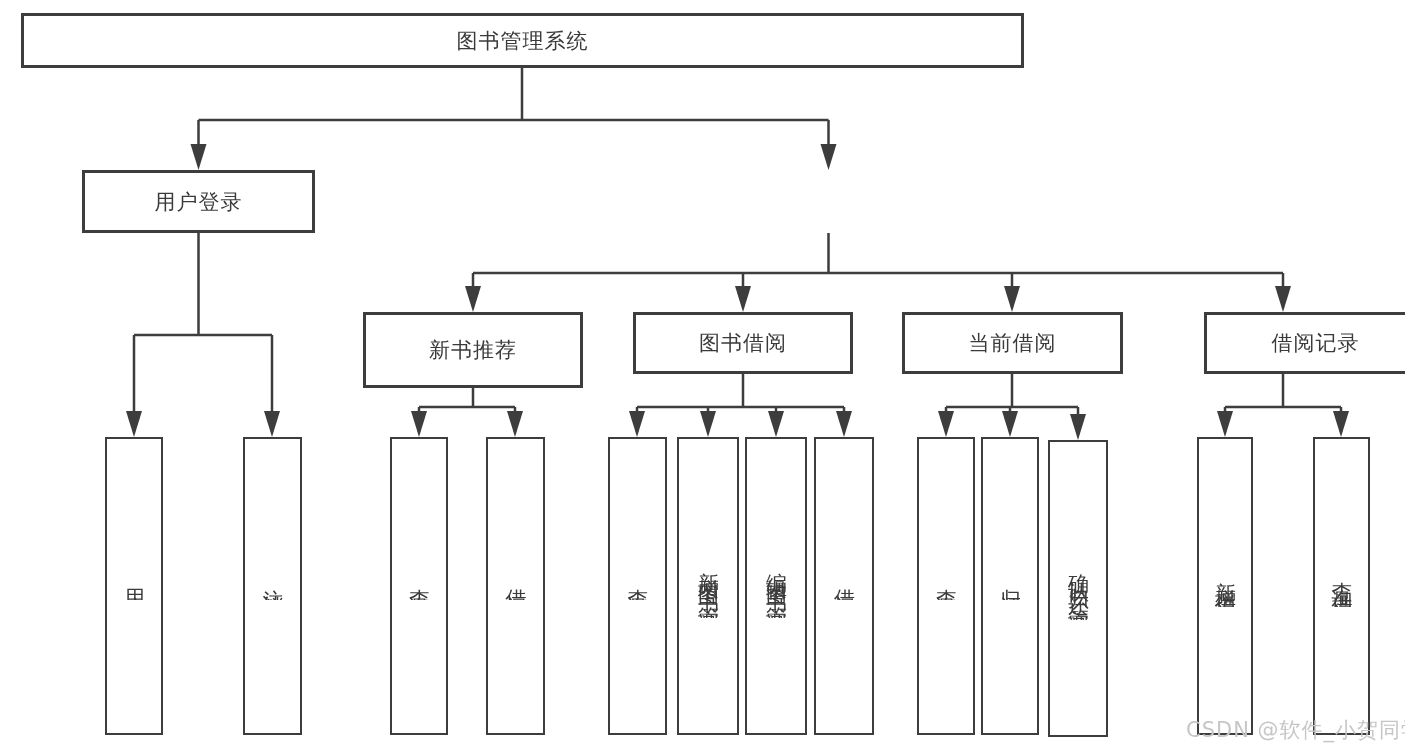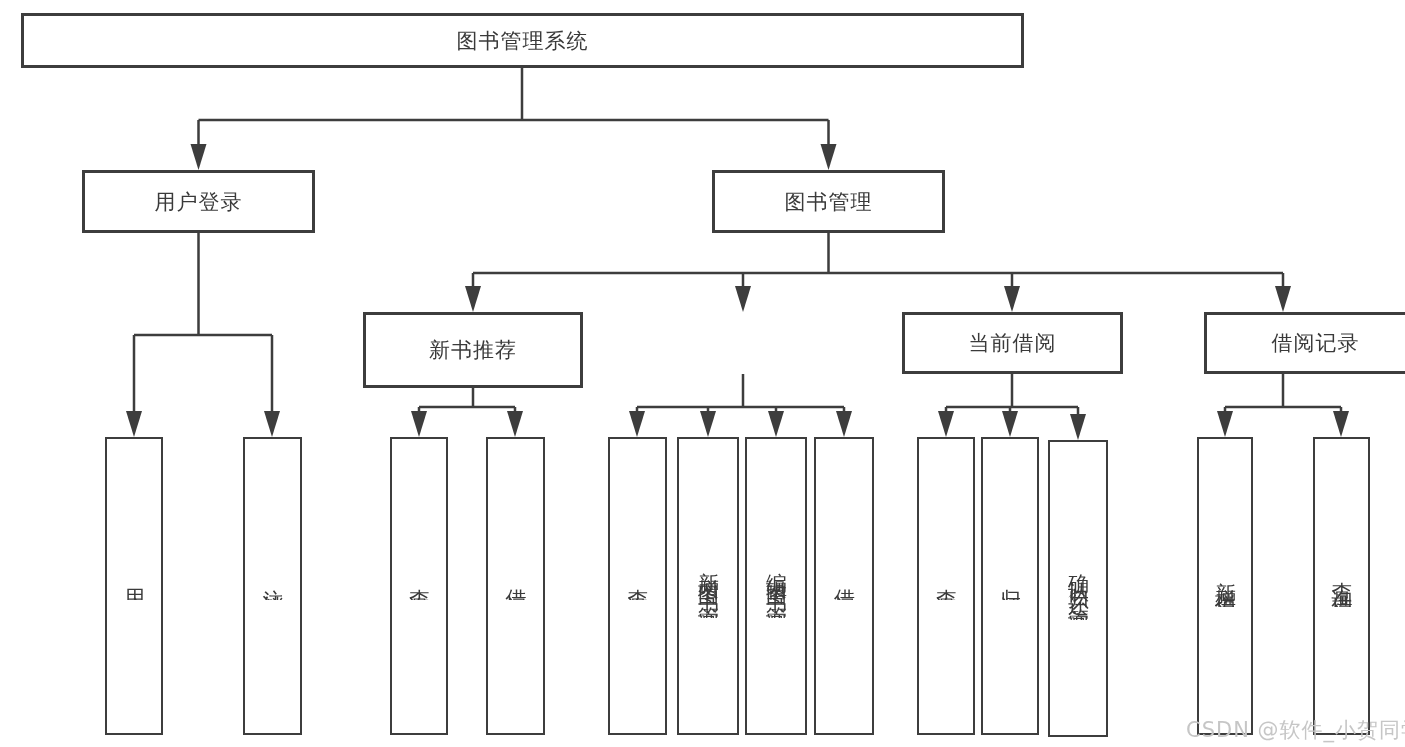--- a/index.html
+++ b/index.html
@@ -104,26 +104,26 @@
     <polygon points="1333,411 1349,411 1341,437" fill="#3d3d3d" stroke="none"></polygon>
   </svg>
 
   <div class="node n-root">
     <span>图书管理系统</span>
   </div>
 
   <div class="node n-l2a">
     <span>用户登录</span>
   </div>
-  <div class="node n-l2b">
-    <span>图书管理</span>
-  </div>
 
   <div class="node n-l3a">
     <span>新书推荐</span>
+  </div>
+  <div class="node n-l3b">
+    <span>图书借阅</span>
   </div>
   <div class="node n-l3c">
     <span>当前借阅</span>
   </div>
   <div class="node n-l3d">
     <span>借阅记录</span>
   </div>
 
   <div class="leaf lf-a1">
     <span>用户登录</span>

